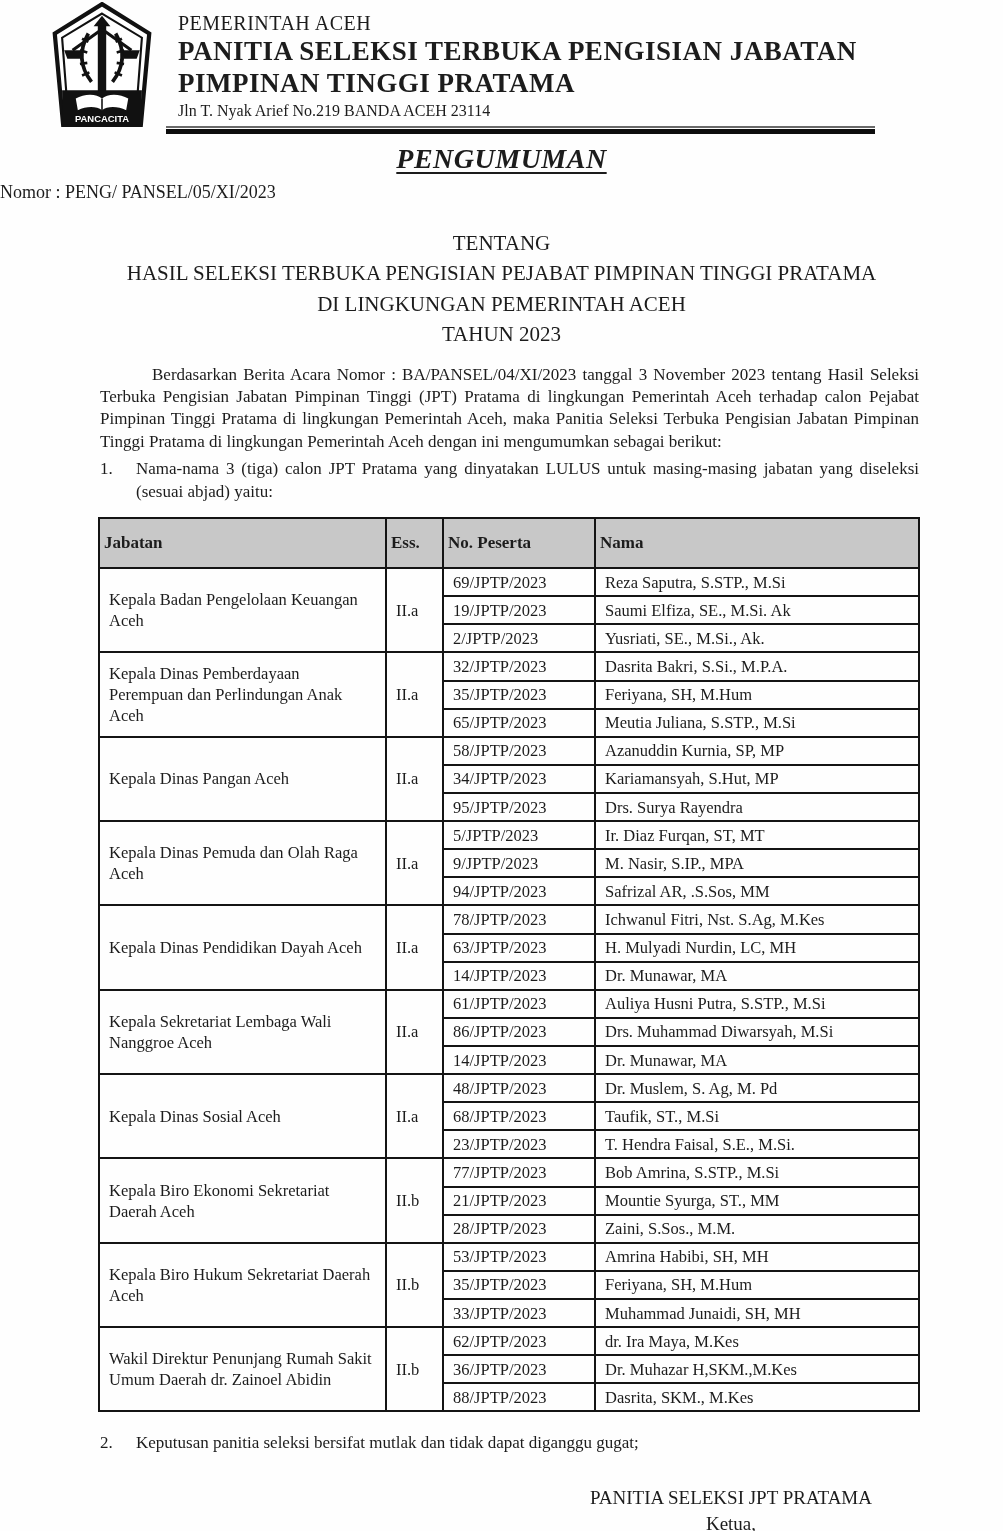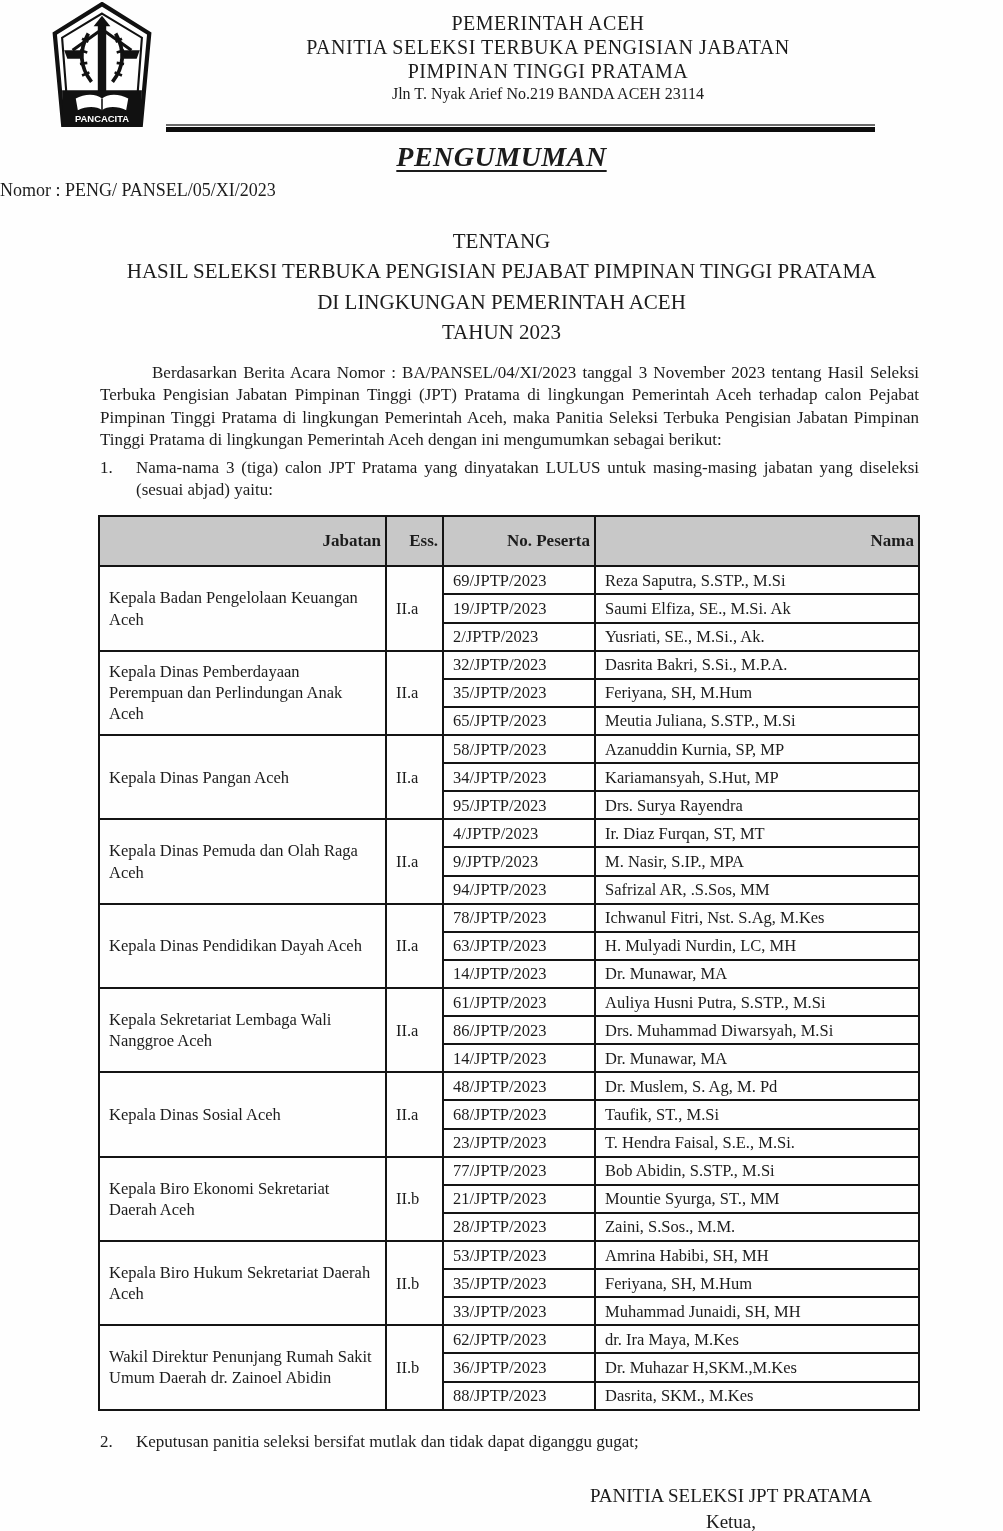--- a/index.html
+++ b/index.html
@@ -10,42 +10,42 @@
     margin:0 auto;
     background:#fefefe;
     color:#1c1c1c;
     font-family:"Liberation Serif", serif;
     overflow:hidden;
   }
   
   .letterhead { position:relative; padding-top:12px; min-height:118px; }
   .logo { position:absolute; left:48px; top:2px; width:108px; height:126px; }
   .logo svg { width:100%; height:100%; }
-  .lh-text { margin-left:178px; width:740px; text-align:center; }
+  .lh-text { margin-left:178px; width:740px; }
   .lh-line1 { font-size:20px; letter-spacing:.5px; }
-  .lh-line2, .lh-line3 { font-size:20px; font-weight:normal; letter-spacing:.5px; line-height:1.2; }
+  .lh-line2, .lh-line3 { font-size:27px; font-weight:bold; letter-spacing:.5px; line-height:1.2; }
   .lh-addr { font-size:16px; margin-top:2px; }
   .rule { margin:6px 128px 0 166px; }
   .rule .thin { height:2px; background:#6a6a6a; }
   .rule .thick { height:5px; background:#0d0d0d; margin-top:1px; }
   
   .doc-title { margin-top:9px; text-align:center; font-size:28px; font-weight:bold; letter-spacing:.5px;
     text-decoration:underline; text-decoration-thickness:2px; text-underline-offset:4px;font-style:italic; }
   .doc-number { text-align:left; font-size:18px; margin-top:7px; }
   .about-block { margin-top:25px; text-align:center; font-size:21px; line-height:1.45; }
   
   .opening { margin:14px 84px 0 100px; font-size:17px; line-height:1.32; text-align:justify; text-indent:52px; }
   .list-item { display:flex; margin:5px 84px 0 100px; font-size:17px; line-height:1.32; }
   .list-item .num { width:36px; flex:0 0 36px; }
   .list-item .txt { flex:1; text-align:justify; }
   
   table.results { border-collapse:collapse; margin:14px 0 0 98px; width:820px; table-layout:fixed; }
   table.results th, table.results td { border:2px solid #141414; }
   table.results th {
-    background:#c8c8c8; font-size:17px; font-weight:bold; padding:14px 4px; text-align:right;
+    background:#c8c8c8; font-size:17px; font-weight:bold; padding:14px 4px; text-align:left;
   }
   table.results td { font-size:16.5px; padding:2.5px 9px; line-height:1.28; vertical-align:middle; }
   td.c-jab { vertical-align:top; padding-top:4px; }
   td.c-ess { vertical-align:top; text-align:left; padding-top:4px; }
   col.w-jab { width:287px; } col.w-ess { width:57px; } col.w-no { width:152px; } col.w-nama { width:324px; }
   .item-2 { margin-top:20px; }
   
   .signature { margin:30px 0 0 545px; width:372px; text-align:center; font-size:19px; line-height:1.35; }
 </style>
 </head>
@@ -157,21 +157,21 @@
           <td class="c-no">34/JPTP/2023</td>
           <td class="c-nama">Kariamansyah, S.Hut, MP</td>
         </tr>
         <tr>
           <td class="c-no">95/JPTP/2023</td>
           <td class="c-nama">Drs. Surya Rayendra</td>
         </tr>
         <tr>
           <td rowspan="3" class="c-jab">Kepala Dinas Pemuda dan Olah Raga Aceh</td>
           <td rowspan="3" class="c-ess">II.a</td>
-          <td class="c-no">4/JPTP/2023</td>
+          <td class="c-no">5/JPTP/2023</td>
           <td class="c-nama">Ir. Diaz Furqan, ST, MT</td>
         </tr>
         <tr>
           <td class="c-no">9/JPTP/2023</td>
           <td class="c-nama">M. Nasir, S.IP., MPA</td>
         </tr>
         <tr>
           <td class="c-no">94/JPTP/2023</td>
           <td class="c-nama">Safrizal AR, .S.Sos, MM</td>
         </tr>
@@ -214,21 +214,21 @@
           <td class="c-nama">Taufik, ST., M.Si</td>
         </tr>
         <tr>
           <td class="c-no">23/JPTP/2023</td>
           <td class="c-nama">T. Hendra Faisal, S.E., M.Si.</td>
         </tr>
         <tr>
           <td rowspan="3" class="c-jab">Kepala Biro Ekonomi Sekretariat Daerah Aceh</td>
           <td rowspan="3" class="c-ess">II.b</td>
           <td class="c-no">77/JPTP/2023</td>
-          <td class="c-nama">Bob Abidin, S.STP., M.Si</td>
+          <td class="c-nama">Bob Amrina, S.STP., M.Si</td>
         </tr>
         <tr>
           <td class="c-no">21/JPTP/2023</td>
           <td class="c-nama">Mountie Syurga, ST., MM</td>
         </tr>
         <tr>
           <td class="c-no">28/JPTP/2023</td>
           <td class="c-nama">Zaini, S.Sos., M.M.</td>
         </tr>
         <tr>

